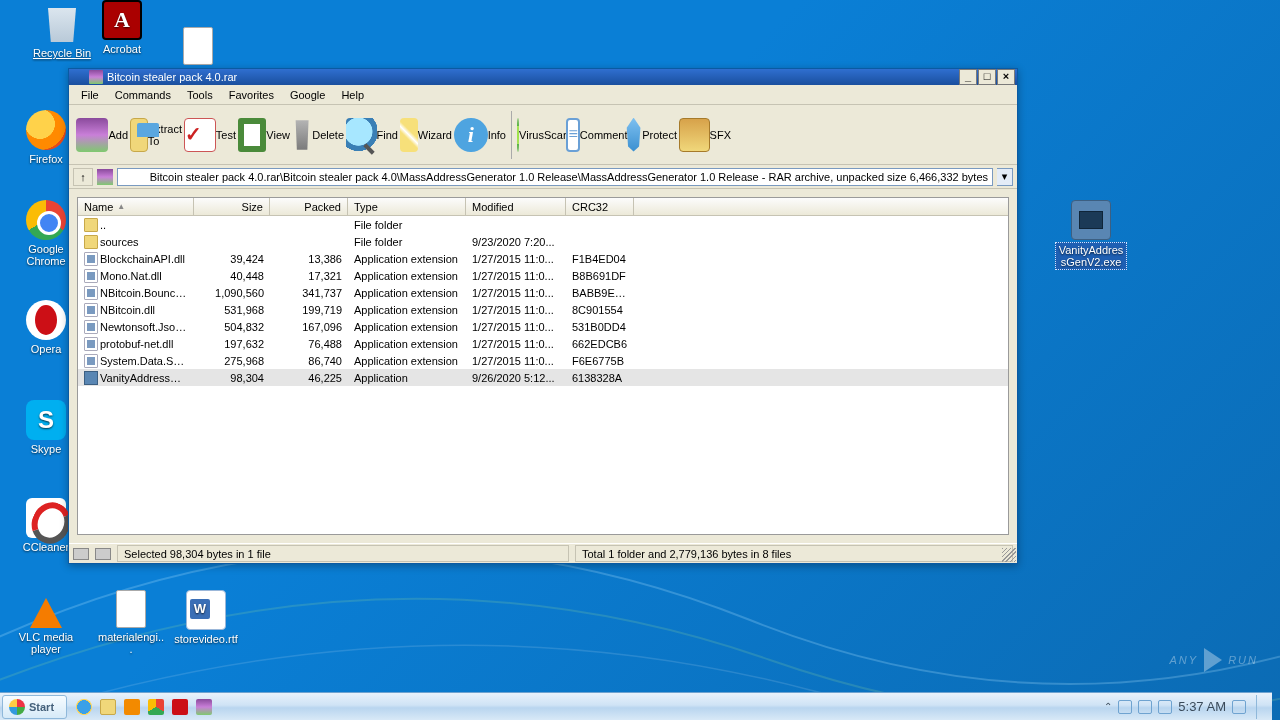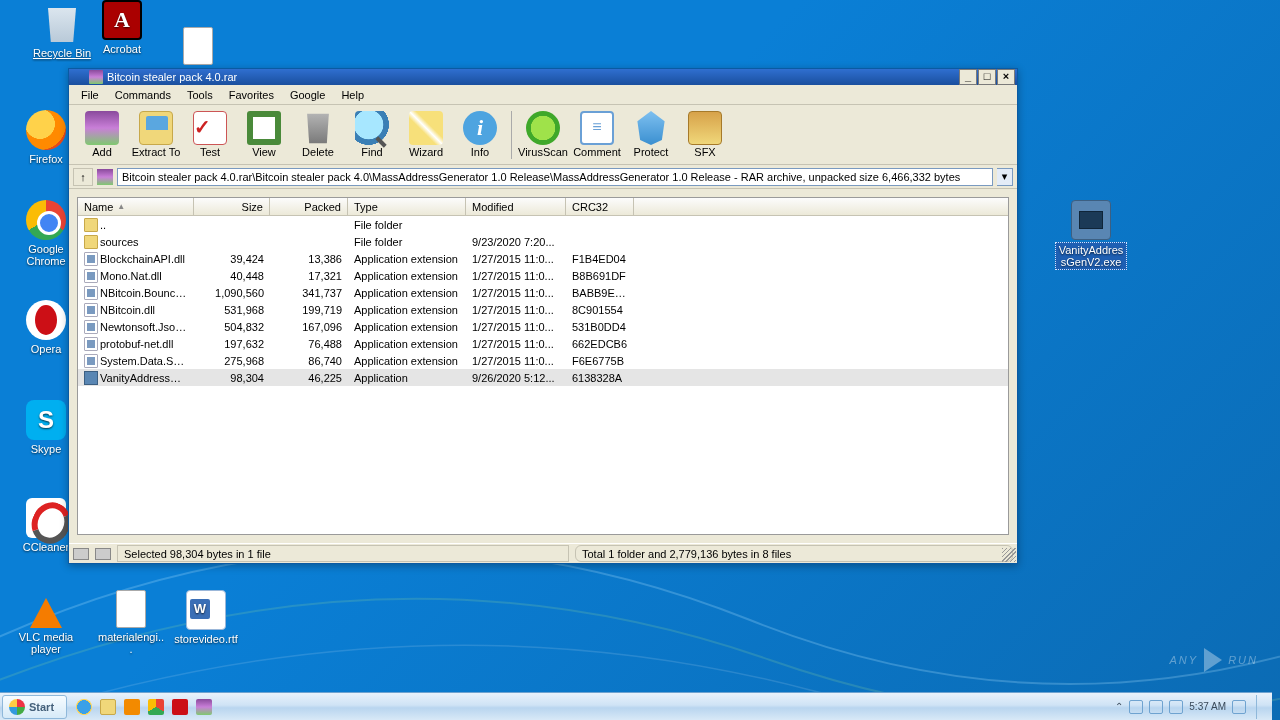--- a/index.html
+++ b/index.html
@@ -36,21 +36,21 @@
 
 
 .win { position:absolute; left:68px; top:68px; width:950px; height:496px; background:#ece9d8; border:1px solid #0a5aa3; box-shadow:0 2px 8px rgba(0,0,0,.3); display:flex; flex-direction:column; }
 .titlebar { height:16px; background:linear-gradient(#2f6fd0,#1a4f9e); display:flex; align-items:center; color:#fff; padding:0 2px 0 20px; font-size:12px;justify-content:space-between;}
 .titlebar .ticon{ width:14px;height:14px;margin-right:4px;background:linear-gradient(#8a4a9c,#c97fd8,#7fc96f);border-radius:1px;}
 .titlebar .ttl{ flex:1;}
 .titlebar .wbtn{ width:18px;height:16px;margin-left:1px;background:#ece9d8;border:1px solid #7a7a7a;color:#000;text-align:center;font:bold 11px/13px Arial;cursor:pointer;}
 .menubar{ height:20px;background:#ece9d8;display:flex;align-items:center;border-bottom:1px solid #c6c3b3;padding:0 4px;}
 .menubar span{ padding:2px 8px;cursor:pointer;color:#000;}
 .toolbar{ height:60px;background:#ece9d8;border-bottom:1px solid #c6c3b3;display:flex;align-items:center;padding:0 6px;gap:0;}
-.tbtn{ width:54px;height:56px;display:flex;flex-direction:column;align-items:center;justify-content:center;cursor:pointer;border:1px solid transparent;}
+.tbtn{ width:54px;height:56px;display:flex;align-items:center;justify-content:center;cursor:pointer;border:1px solid transparent;}
 .tbtn .ti{ width:34px;height:34px;border-radius:4px;}
 .tbtn .tl{ font-size:11px;color:#000;margin-top:1px;}
 .tsep{ width:1px;height:48px;background:#aaa;margin:0 4px;}
 .ti.add{background:linear-gradient(#8a4a9c,#c97fd8,#7fc96f);}
 .ti.ext{background:#f0d77a;border:1px solid #c7a84a;position:relative;}
 .ti.ext::before{content:"";position:absolute;left:6px;top:4px;width:22px;height:14px;background:#5aa7e0;border-radius:2px 2px 0 0;}
 .ti.tst{background:#fff;border:1px solid #c55;position:relative;}
 .ti.tst::after{content:"✓";color:#c22;font:bold 20px/30px Arial;}
 .ti.vw{background:#4a8a3a;border-radius:3px;position:relative;}
 .ti.vw::after{content:"";position:absolute;left:6px;top:6px;right:6px;bottom:6px;background:#fff;}
@@ -62,21 +62,21 @@
 .ti.inf::after{content:"i";}
 .ti.vs{background:radial-gradient(circle,#9fe24a 0 50%,#3fa82a 52% 100%);border-radius:50%;}
 .ti.cm{background:#fff;border:2px solid #6aa0d6;border-radius:4px;position:relative;}
 .ti.cm::after{content:"≡";color:#6aa0d6;font:16px/28px Arial;display:block;text-align:center;}
 .ti.pr{background:linear-gradient(#7ec0f0,#3a8fd0);clip-path:polygon(50% 0,90% 30%,82% 85%,50% 100%,18% 85%,10% 30%);}
 .ti.sfx{background:linear-gradient(#d7a24a,#f0d77a);border:1px solid #a67a2a;}
 
 .addrbar{ height:24px;background:#ece9d8;border-bottom:1px solid #c6c3b3;display:flex;align-items:center;padding:2px 4px;gap:4px;}
 .addrbar .up{ width:20px;height:18px;border:1px solid #c6c3b3;background:#ece9d8;text-align:center;line-height:16px;cursor:pointer;}
 .addrbar .aicon{width:16px;height:16px;background:linear-gradient(#8a4a9c,#c97fd8,#7fc96f);flex:0 0 16px;}
-.addrbar .path{ flex:1;height:18px;border:1px solid #7a9ac0;background:#fff;padding:2px 4px;font-size:11px;color:#000;display:flex;align-items:center;}
+.addrbar .path{ flex:1;height:18px;border:1px solid #7a9ac0;background:#fff;padding:2px 4px;font-size:11px;color:#000;display:flex;align-items:center;justify-content:flex-end;}
 .addrbar .dd{ width:16px;height:18px;border:1px solid #7a9ac0;border-left:none;background:#e4ecf7;text-align:center;line-height:15px;cursor:pointer;}
 
 .listarea{ flex:1;background:#fff;border:1px solid #9a9a9a;margin:8px;display:flex;flex-direction:column;overflow:hidden;}
 .lh{ display:flex;background:linear-gradient(#fcfcfc,#ece9d8);border-bottom:1px solid #c6c3b3;height:18px;}
 .lh>div{ border-right:1px solid #c6c3b3;padding:2px 6px;font-size:11px;color:#000;display:flex;align-items:center;}
 .c1{width:116px;} .c2{width:76px;justify-content:flex-end!important;text-align:right;} .c3{width:78px;justify-content:flex-end!important;text-align:right;} .c4{width:118px;} .c5{width:100px;} .c6{width:68px;}
 .lh .c1 .sort{margin-left:4px;color:#888;font-size:8px;}
 .rows{ flex:1;overflow:auto;}
 .row{ display:flex;height:17px;align-items:center;font-size:11px;color:#000;}
 .row>div{ padding:1px 6px;overflow:hidden;text-overflow:ellipsis;white-space:nowrap;}
@@ -84,40 +84,40 @@
 .row.sel{ background:#e5e5e5;}
 .row .fic{width:14px;height:14px;display:inline-block;vertical-align:-3px;margin-right:2px;}
 .fic.fold{background:#f0d77a;border:1px solid #c7a84a;border-radius:1px;}
 .fic.dll{background:#fff;border:1px solid #aab;border-radius:1px;position:relative;}
 .fic.dll::after{content:"";position:absolute;left:2px;top:2px;width:8px;height:8px;background:#7a9ac0;}
 .fic.app{background:#5986b3;border:1px solid #3c5f82;}
 
 .statusbar{ height:20px;background:#ece9d8;display:flex;align-items:center;padding:0 4px;gap:6px;border-top:1px solid #fff;}
 .statusbar .sico{width:16px;height:12px;background:#ccc;border:1px solid #888;}
 .statusbar .sbox{border:1px solid #c6c3b3;padding:2px 6px;height:17px;display:flex;align-items:center;}
-.statusbar .s1{flex:0 0 452px;} .statusbar .s2{flex:1;border-radius:6px;}
+.statusbar .s1{flex:0 0 452px;} .statusbar .s2{flex:1;}
 .resize{ position:absolute;right:1px;bottom:1px;width:14px;height:14px;background:repeating-linear-gradient(135deg,#999 0 1px,transparent 1px 3px);cursor:nwse-resize;}
 
 
 .taskbar{ position:absolute;left:0;right:8px;bottom:0;height:28px;background:linear-gradient(#e9f2fb,#cfe3f5 45%,#b9d5ef 55%,#d8e9f7);border-top:1px solid #6fa3d0;display:flex;align-items:center;}
 .start{ height:24px;padding:0 12px 0 6px;margin:2px;background:linear-gradient(#f7fcff,#d6eaf8);border:1px solid #8fb8da;border-radius:3px;display:flex;align-items:center;gap:4px;cursor:pointer;font-weight:bold;color:#44607a;}
 .start .orb{width:16px;height:16px;border-radius:50%;background:conic-gradient(#e34 0 90deg,#4a4 90deg 180deg,#39d 180deg 270deg,#fc4 270deg 360deg);}
 .ql{ display:flex;gap:2px;margin-left:4px;}
 .ql .q{ width:22px;height:22px;display:flex;align-items:center;justify-content:center;cursor:pointer;}
 .ql .q>span{width:16px;height:16px;border-radius:2px;}
 .q-ie{background:radial-gradient(circle,#3aa0e8 0 60%,#ffd24a 62% 100%);border-radius:50%!important;}
 .q-ex{background:#f0d77a;border:1px solid #c7a84a;}
 .q-wm{background:#f38a00;border-radius:50%;}
 .q-ch{background:conic-gradient(#ea4335 0 120deg,#34a853 120deg 240deg,#fbbc05 240deg);border-radius:50%;}
 .q-op{background:#cc0f16;border-radius:50%;}
 .q-rar{background:linear-gradient(#8a4a9c,#c97fd8,#7fc96f);}
 .tray{ margin-left:auto;display:flex;align-items:center;gap:6px;padding:0 6px;color:#3a4a5a;}
 .tray .ti2{width:14px;height:14px;border:1px solid #6fa3d0;border-radius:2px;}
 .tray .arrow{font-size:10px;cursor:pointer;}
-.tray .clock{font-size:10px;}
+.tray .clock{font-size:13px;}
 .tray .show{width:10px;height:24px;border-left:1px solid #8fb8da;margin-left:4px;}
 
 
 .wm{position:absolute;right:22px;bottom:48px;font:italic 28px/1 Arial;color:rgba(255,255,255,.35);letter-spacing:2px;display:flex;align-items:center;gap:6px;pointer-events:none;}
 .wm .tri{width:0;height:0;border-left:18px solid rgba(255,255,255,.35);border-top:12px solid transparent;border-bottom:12px solid transparent;}
 </style>
 </head>
 <body>
 
 <div class="swoosh">

